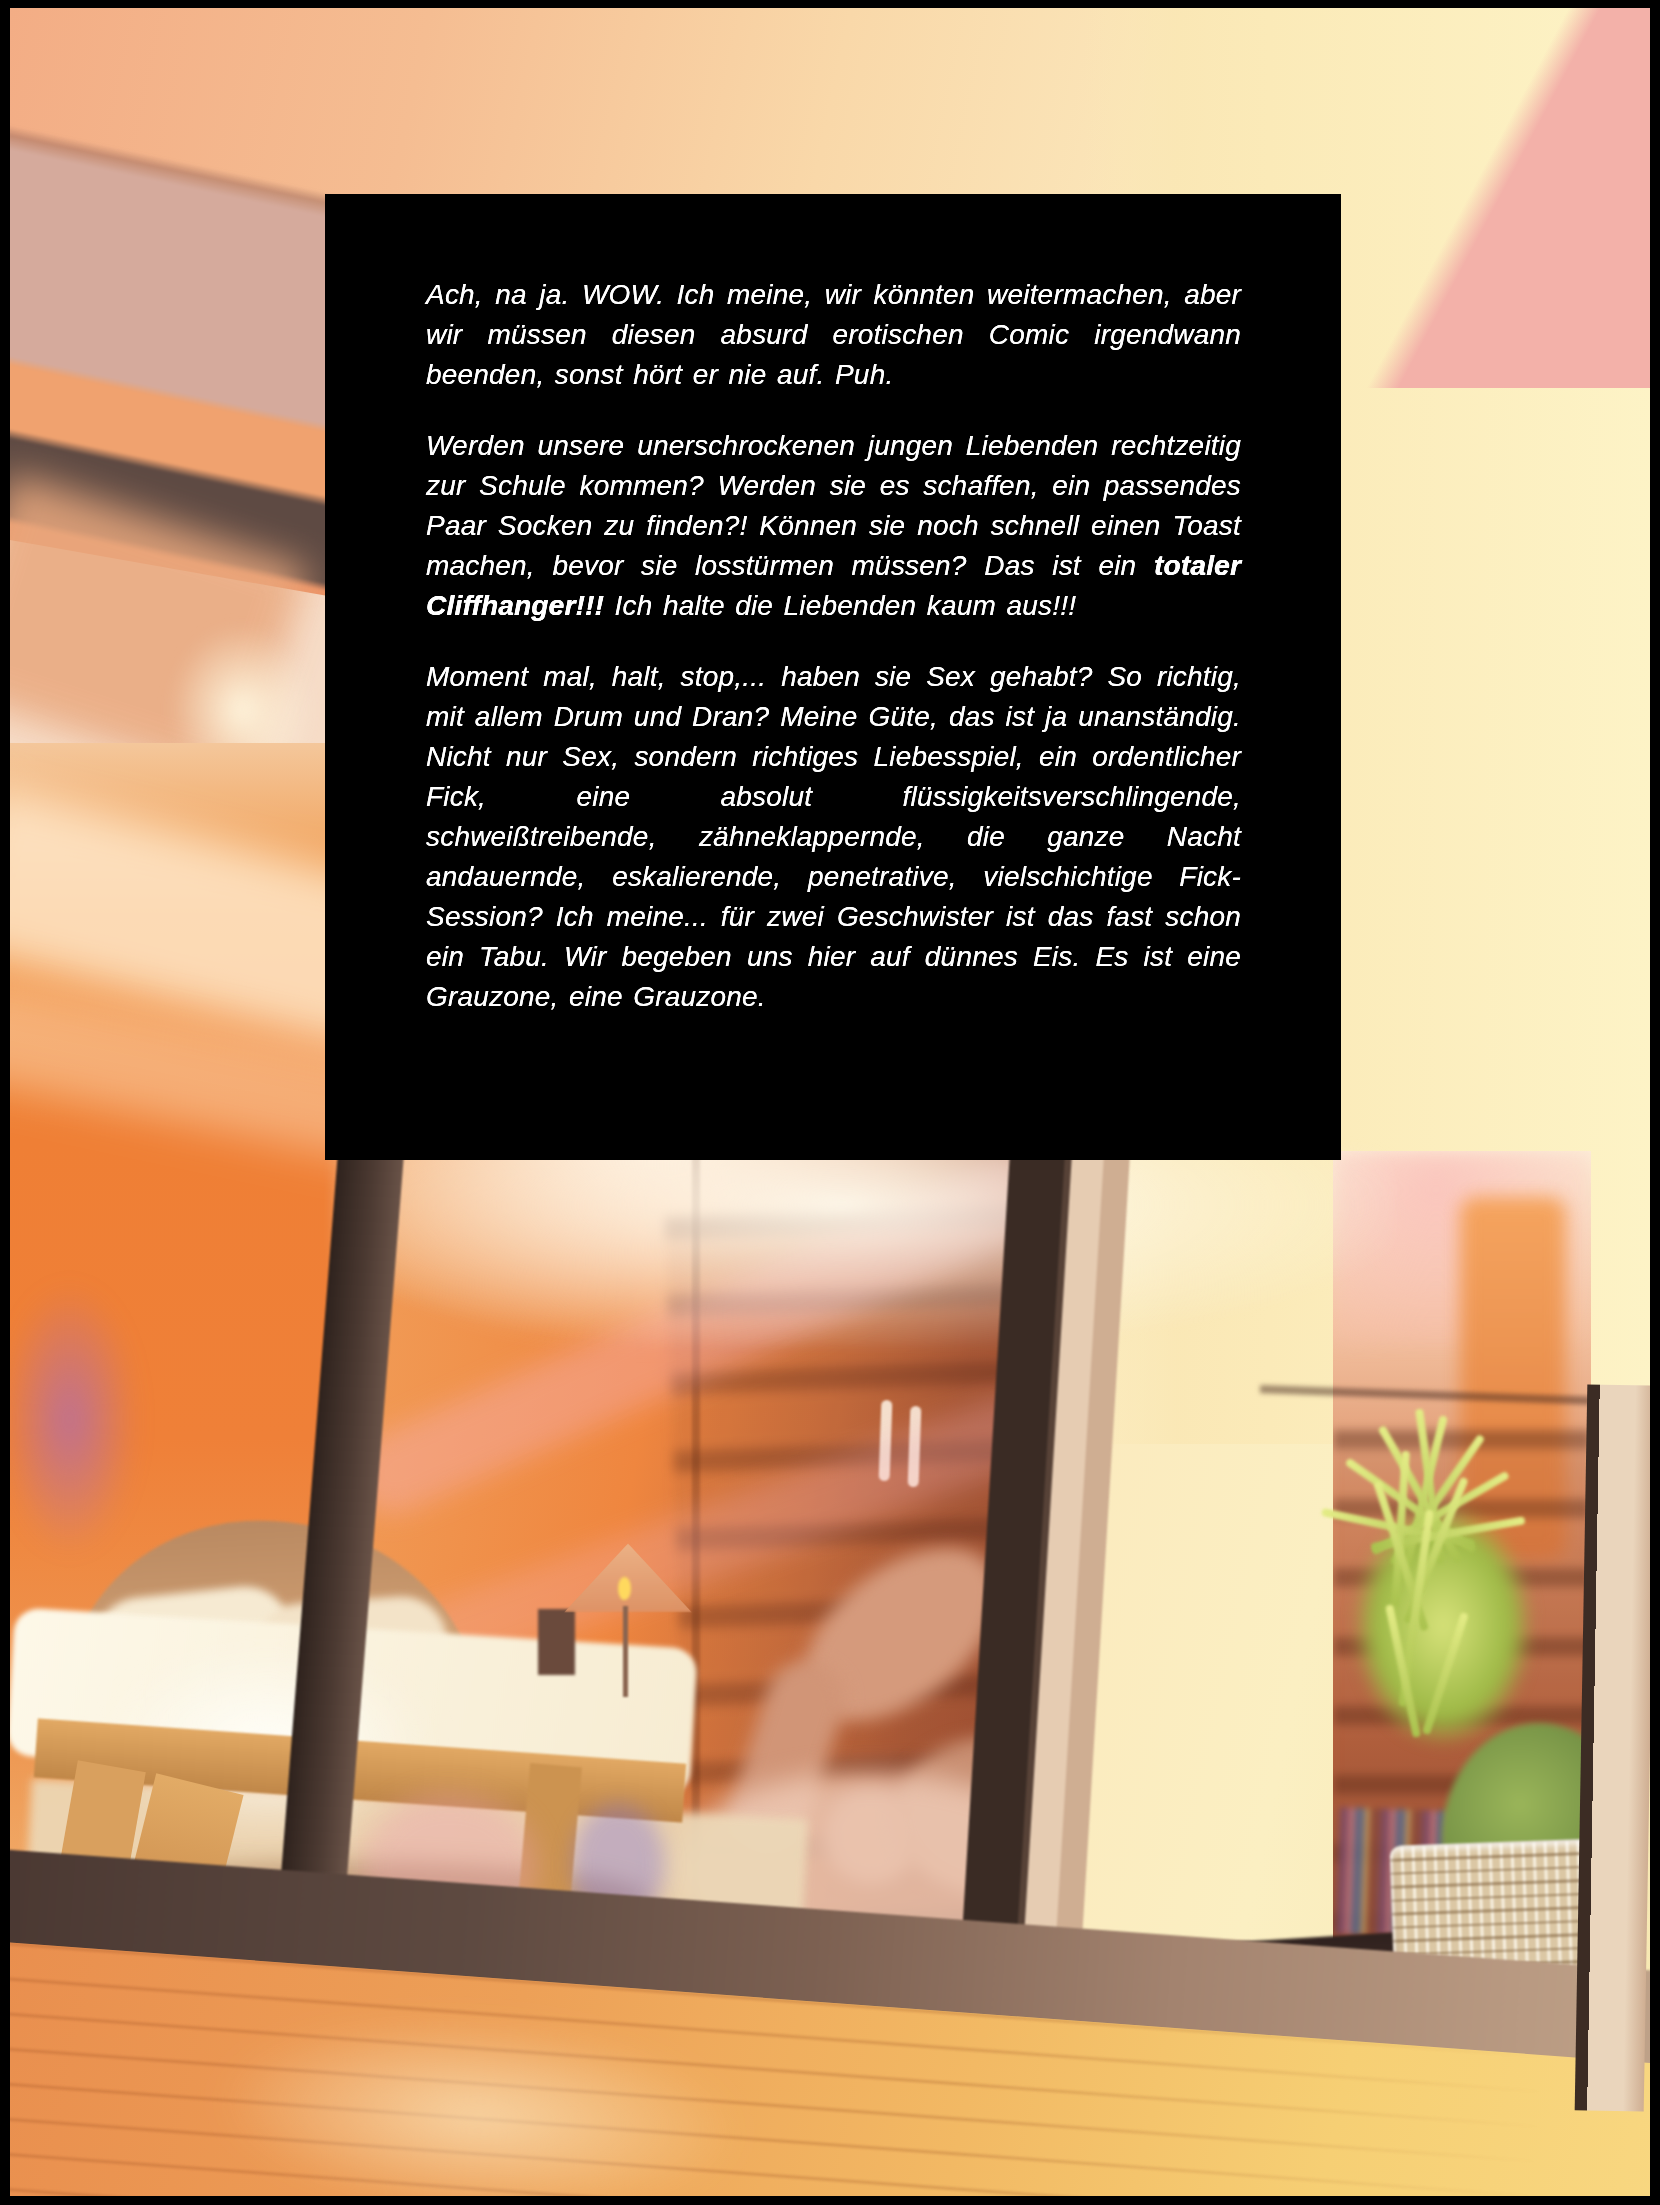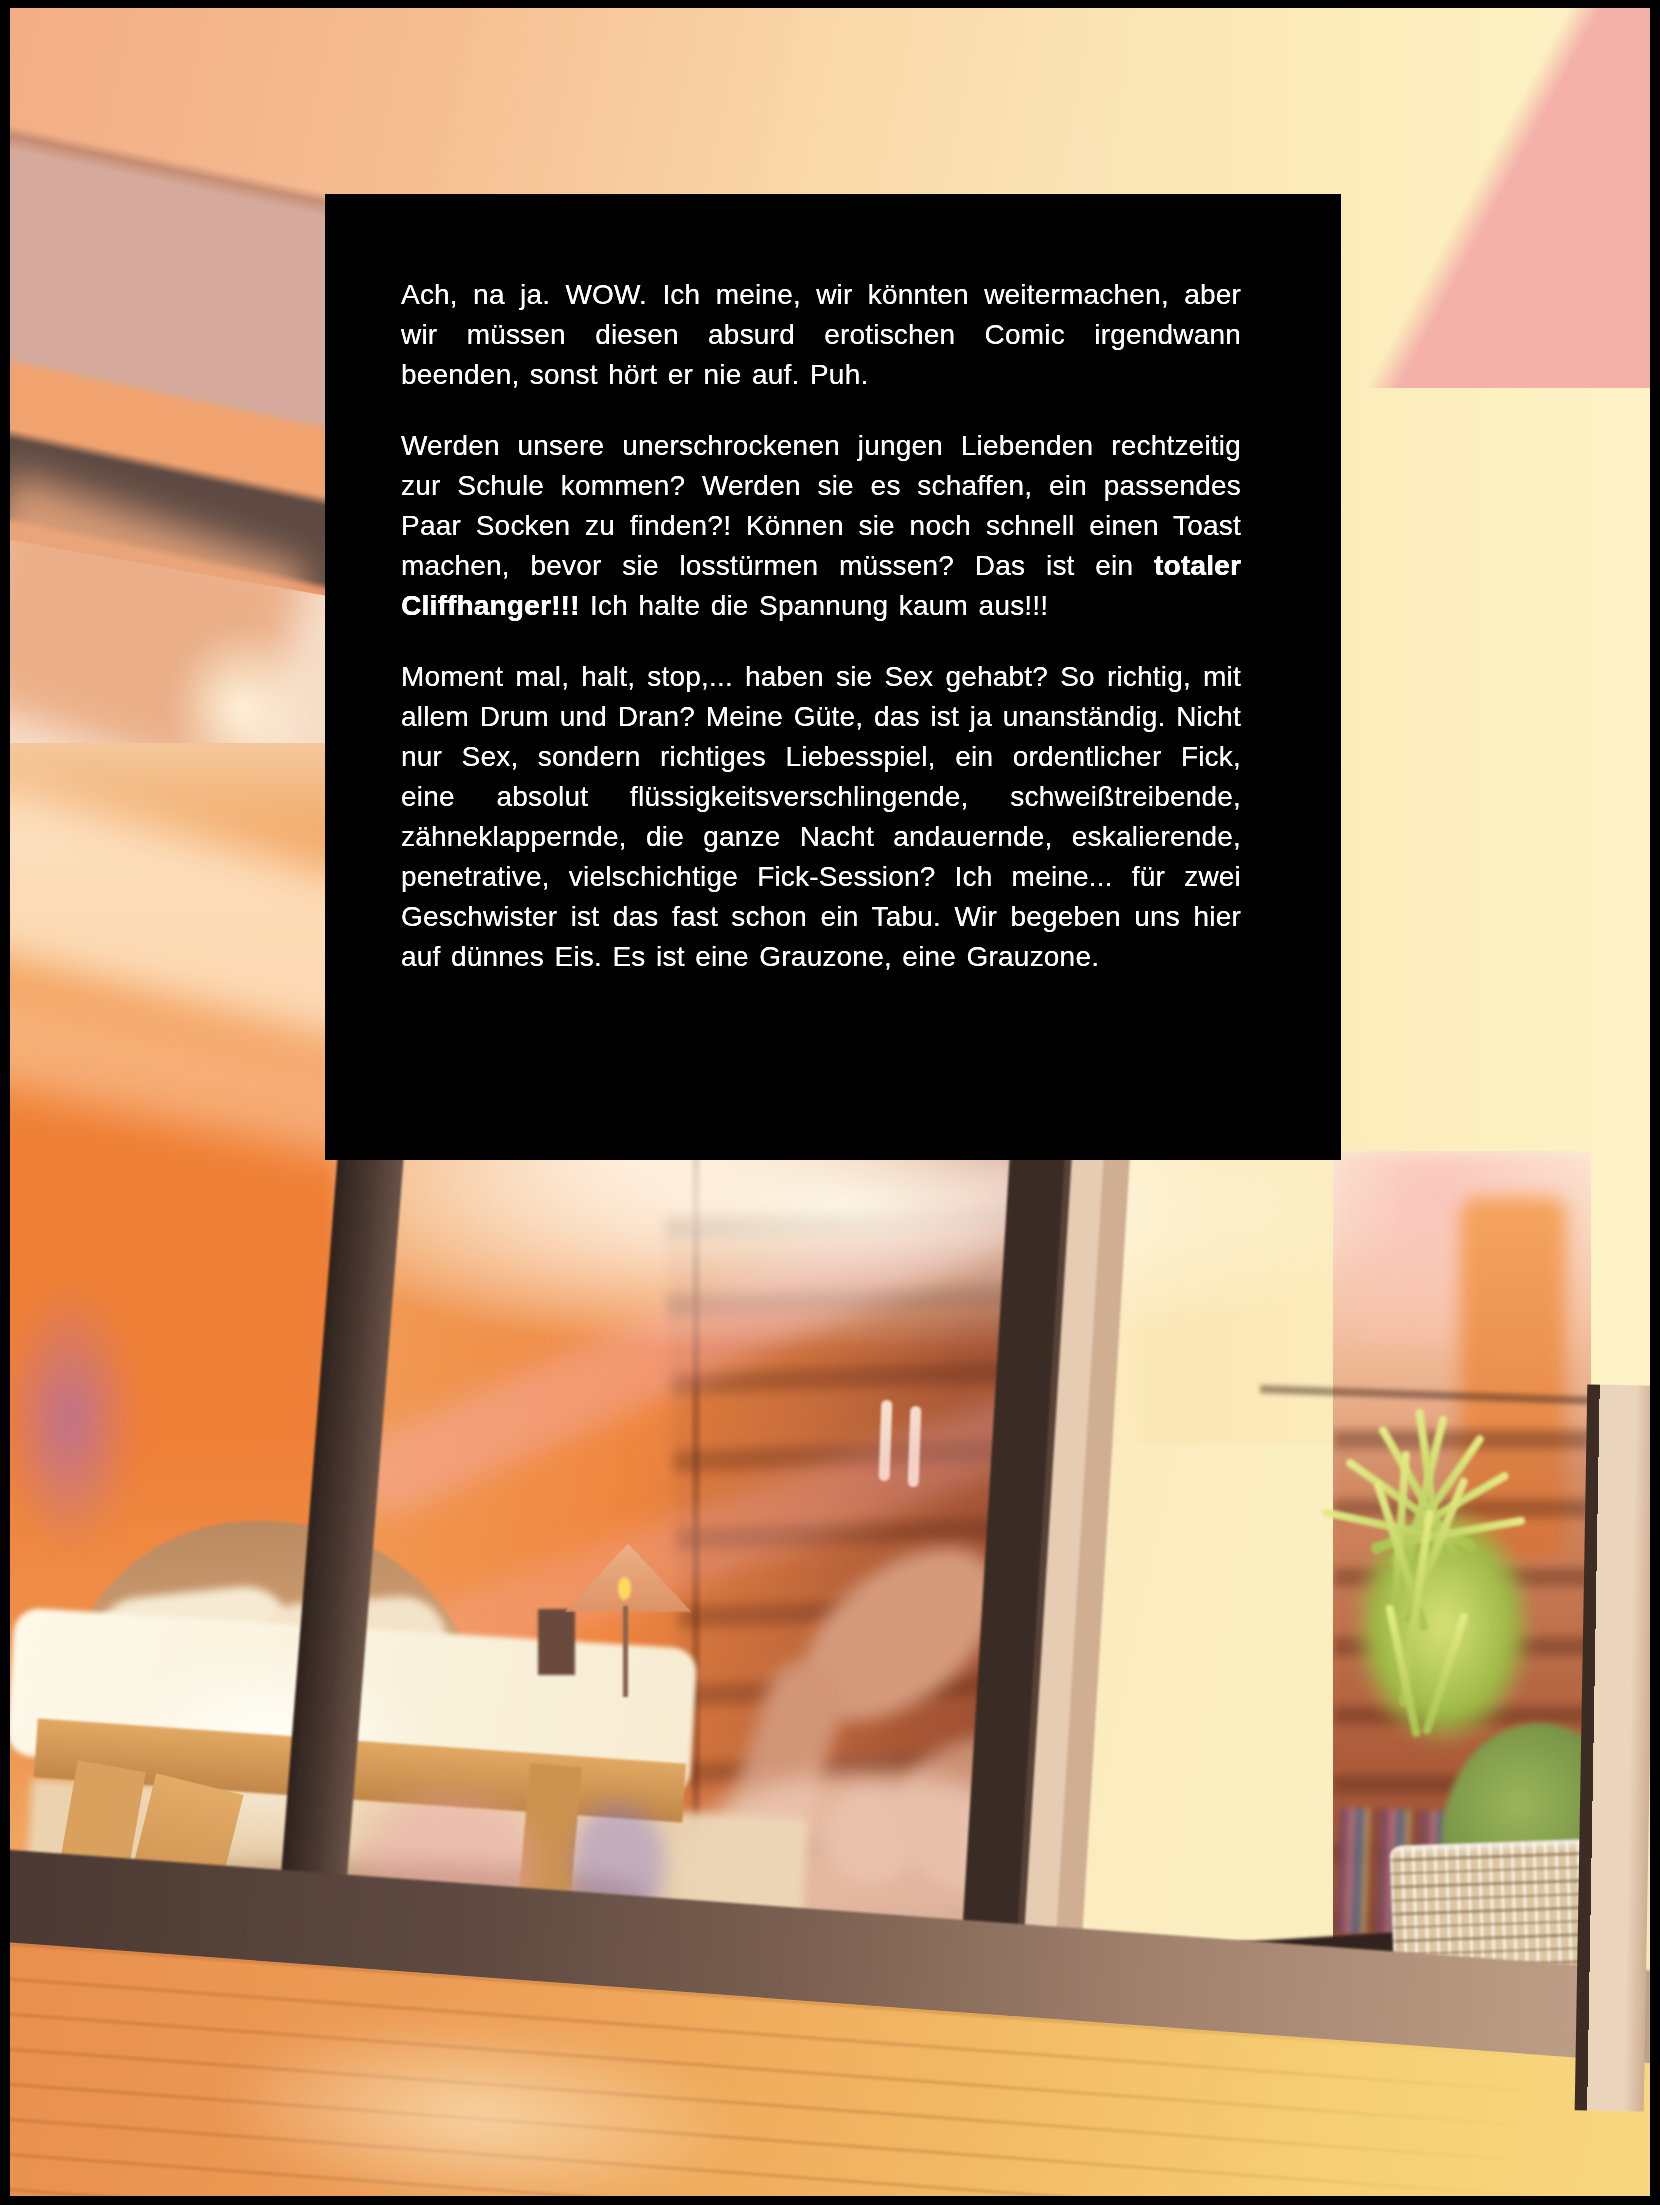--- a/index.html
+++ b/index.html
@@ -118,22 +118,22 @@
     filter:blur(0.8px); }
   .floor-glow { position:absolute; left:253px; top:42px; width:524px; height:194px; background:radial-gradient(closest-side, rgba(255,246,214,.6), rgba(255,246,214,0)); filter:blur(15px); }
 
   
   .narration {
     position:absolute; left:325px; top:194px; width:1016px; height:966px;
     background:#000; color:#fff;
   }
   .ntext {
     position:absolute; left:0; top:0; right:0; bottom:0;
-    padding:81px 100px 0 76px;
-    font-size:28px; line-height:40px; 
+    padding:81px 100px 0 101px;
+    font-size:28px; line-height:40px; font-style:italic;
     letter-spacing:0.2px; word-spacing:2.5px;
     text-align:justify;
     text-shadow:0 0 0.5px #fff;
   }
   .ntext p { margin:0; }
   .ntext p + p { margin-top:31px; }
   .ntext .b { font-weight:bold; text-shadow:0 0 0.5px #fff, 0.3px 0 0.3px #fff; }
 </style>
 </head>
 <body>
@@ -225,18 +225,18 @@
     <div class="abs floor">
       <div class="planks"></div>
       <div class="floor-glow"></div>
     </div>
     <div class="abs right-post"></div>
   </div>
 
   <div class="narration">
     <div class="ntext">
       <p><span>Ach, na ja. WOW. Ich meine, wir könnten weitermachen, aber wir müssen diesen absurd erotischen Comic irgendwann beenden, sonst hört er nie auf. Puh.</span></p>
-      <p><span>Werden unsere unerschrockenen jungen Liebenden rechtzeitig zur Schule kommen? Werden sie es schaffen, ein passendes Paar Socken zu finden?! Können sie noch schnell einen Toast machen, bevor sie losstürmen müssen? Das ist ein </span><span class="b">totaler Cliffhanger!!!</span><span> Ich halte die Spannung kaum aus!!!</span></p>
+      <p><span>Werden unsere unerschrockenen jungen Liebenden rechtzeitig zur Schule kommen? Werden sie es schaffen, ein passendes Paar Socken zu finden?! Können sie noch schnell einen Toast machen, bevor sie losstürmen müssen? Das ist ein </span><span class="b">totaler Cliffhanger!!!</span><span> Ich halte die Liebenden kaum aus!!!</span></p>
       <p><span>Moment mal, halt, stop,... haben sie Sex gehabt? So richtig, mit allem Drum und Dran? Meine Güte, das ist ja unanständig. Nicht nur Sex, sondern richtiges Liebesspiel, ein ordentlicher Fick, eine absolut flüssigkeitsverschlingende, schweißtreibende, zähneklappernde, die ganze Nacht andauernde, eskalierende, penetrative, vielschichtige Fick-Session? Ich meine... für zwei Geschwister ist das fast schon ein Tabu. Wir begeben uns hier auf dünnes Eis. Es ist eine Grauzone, eine Grauzone.</span></p>
     </div>
   </div>
 </div>
 
 
 </body></html>

